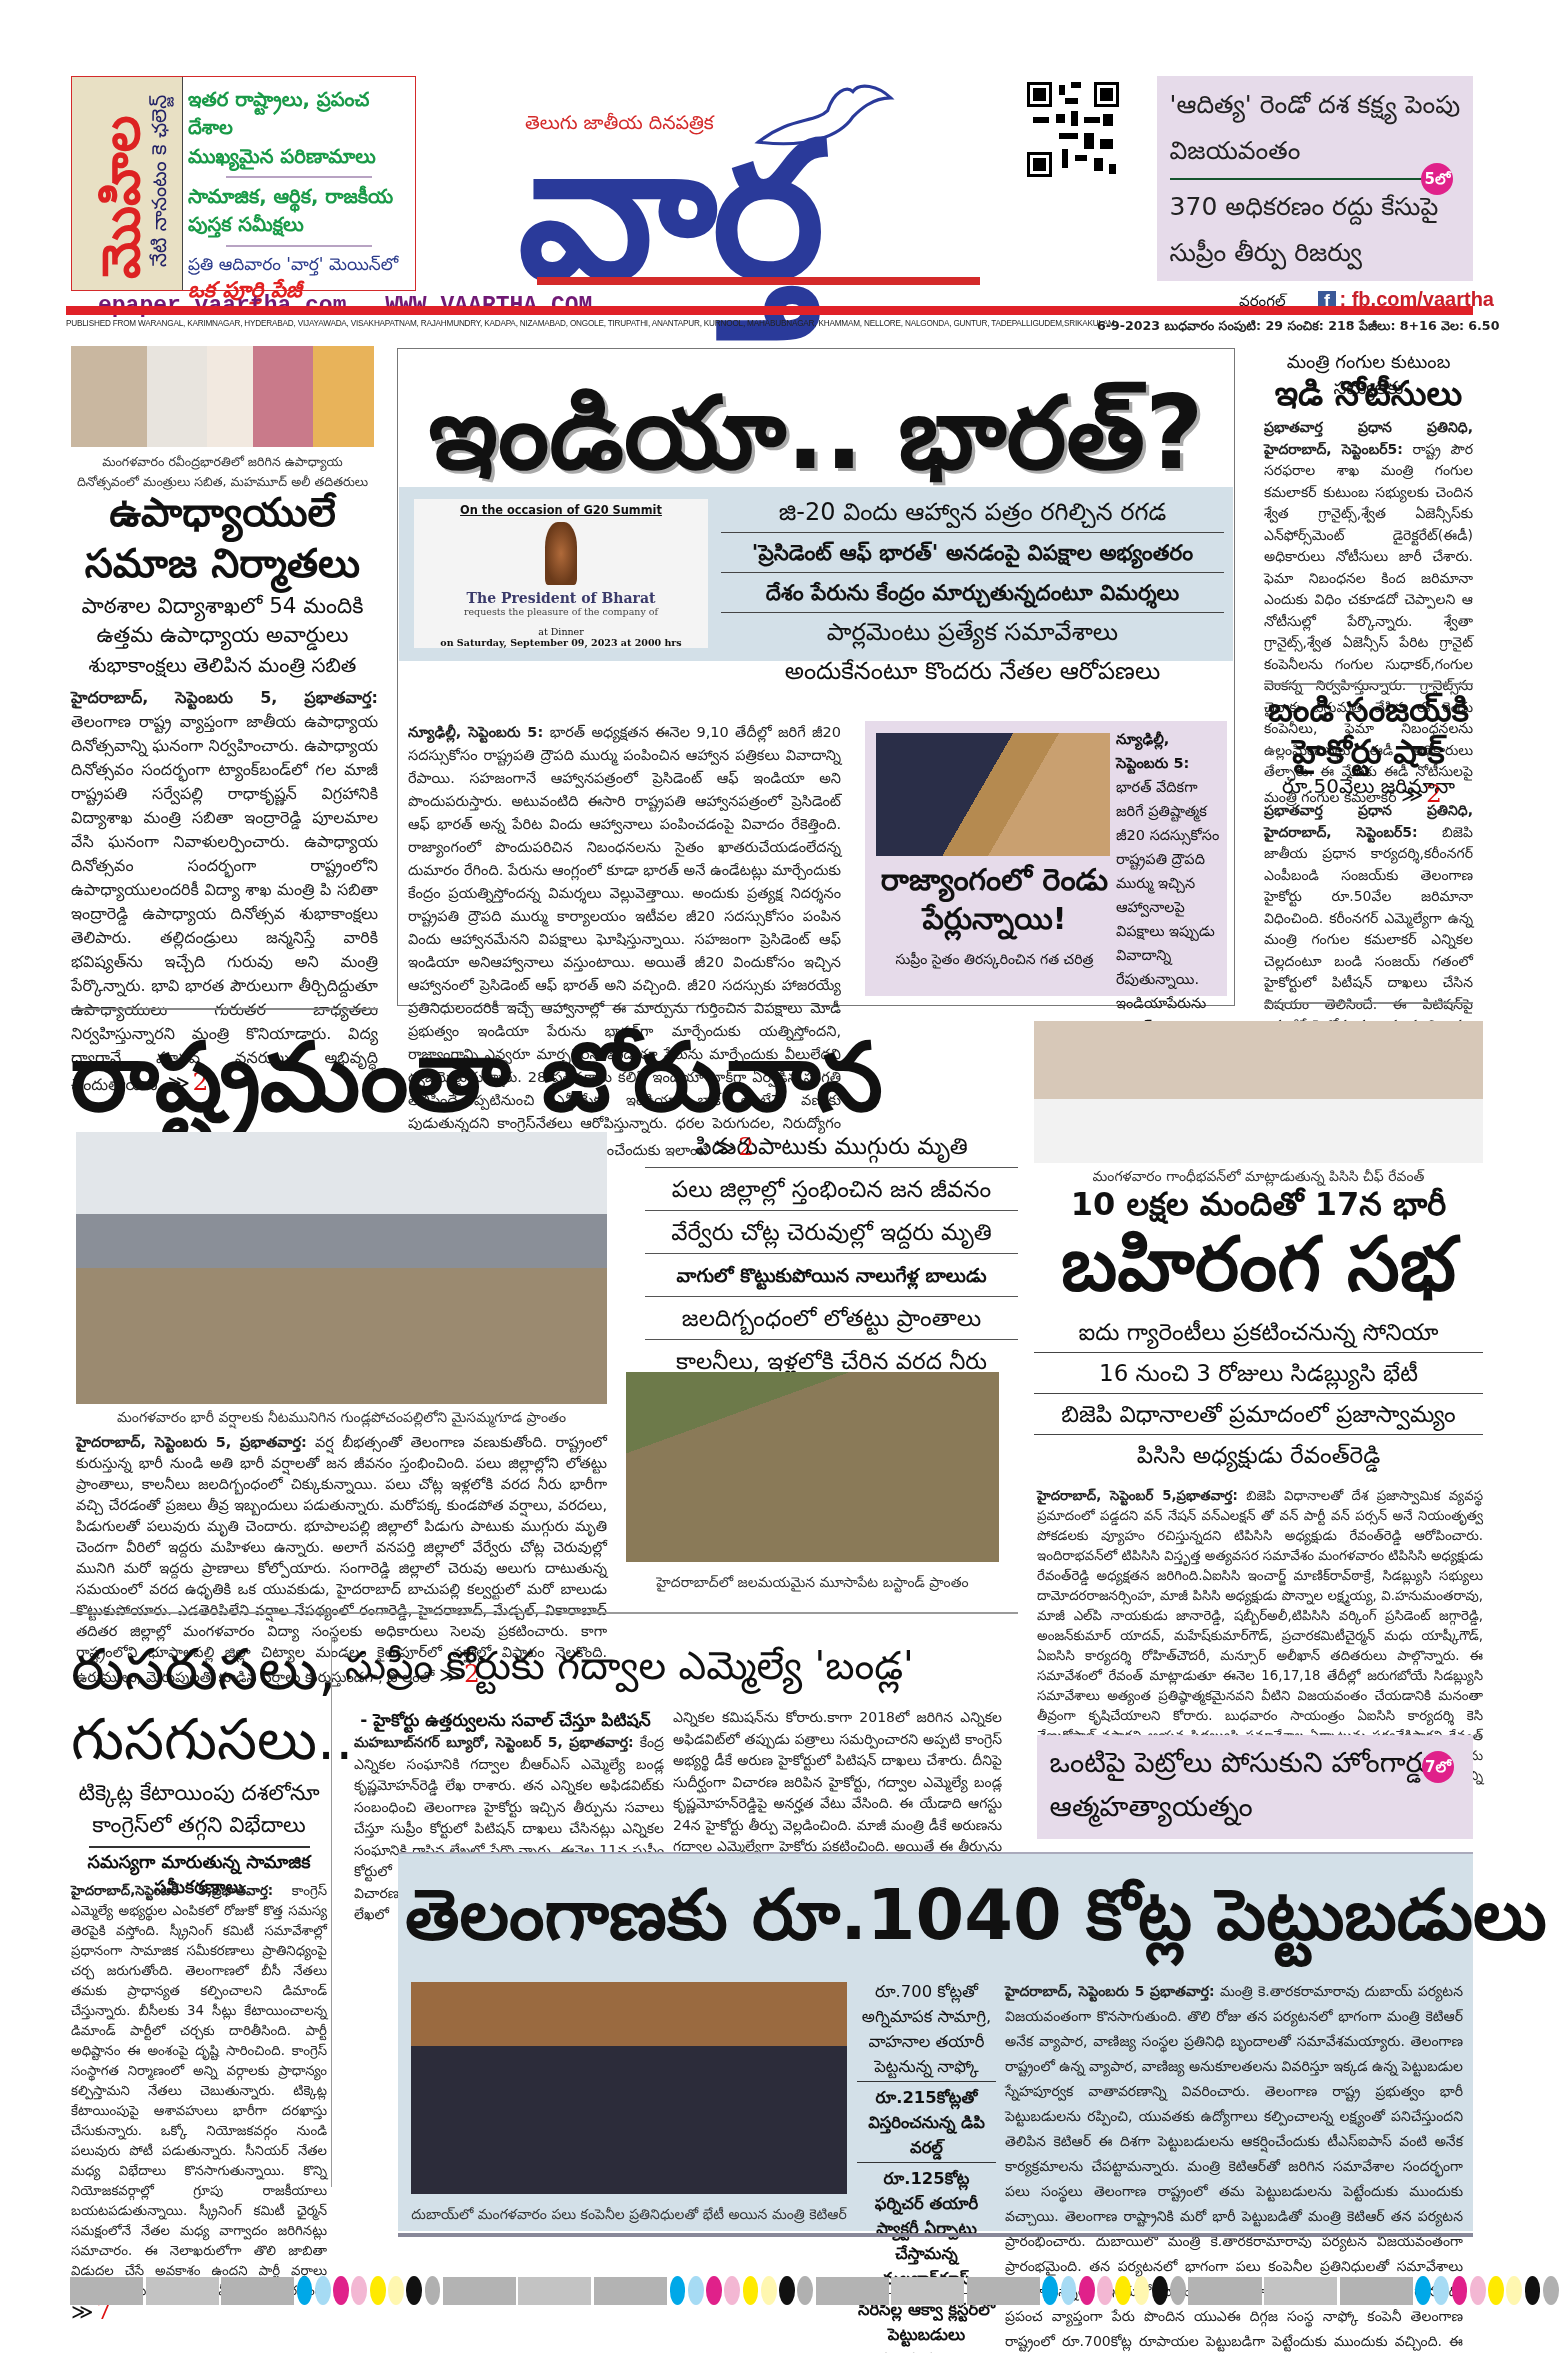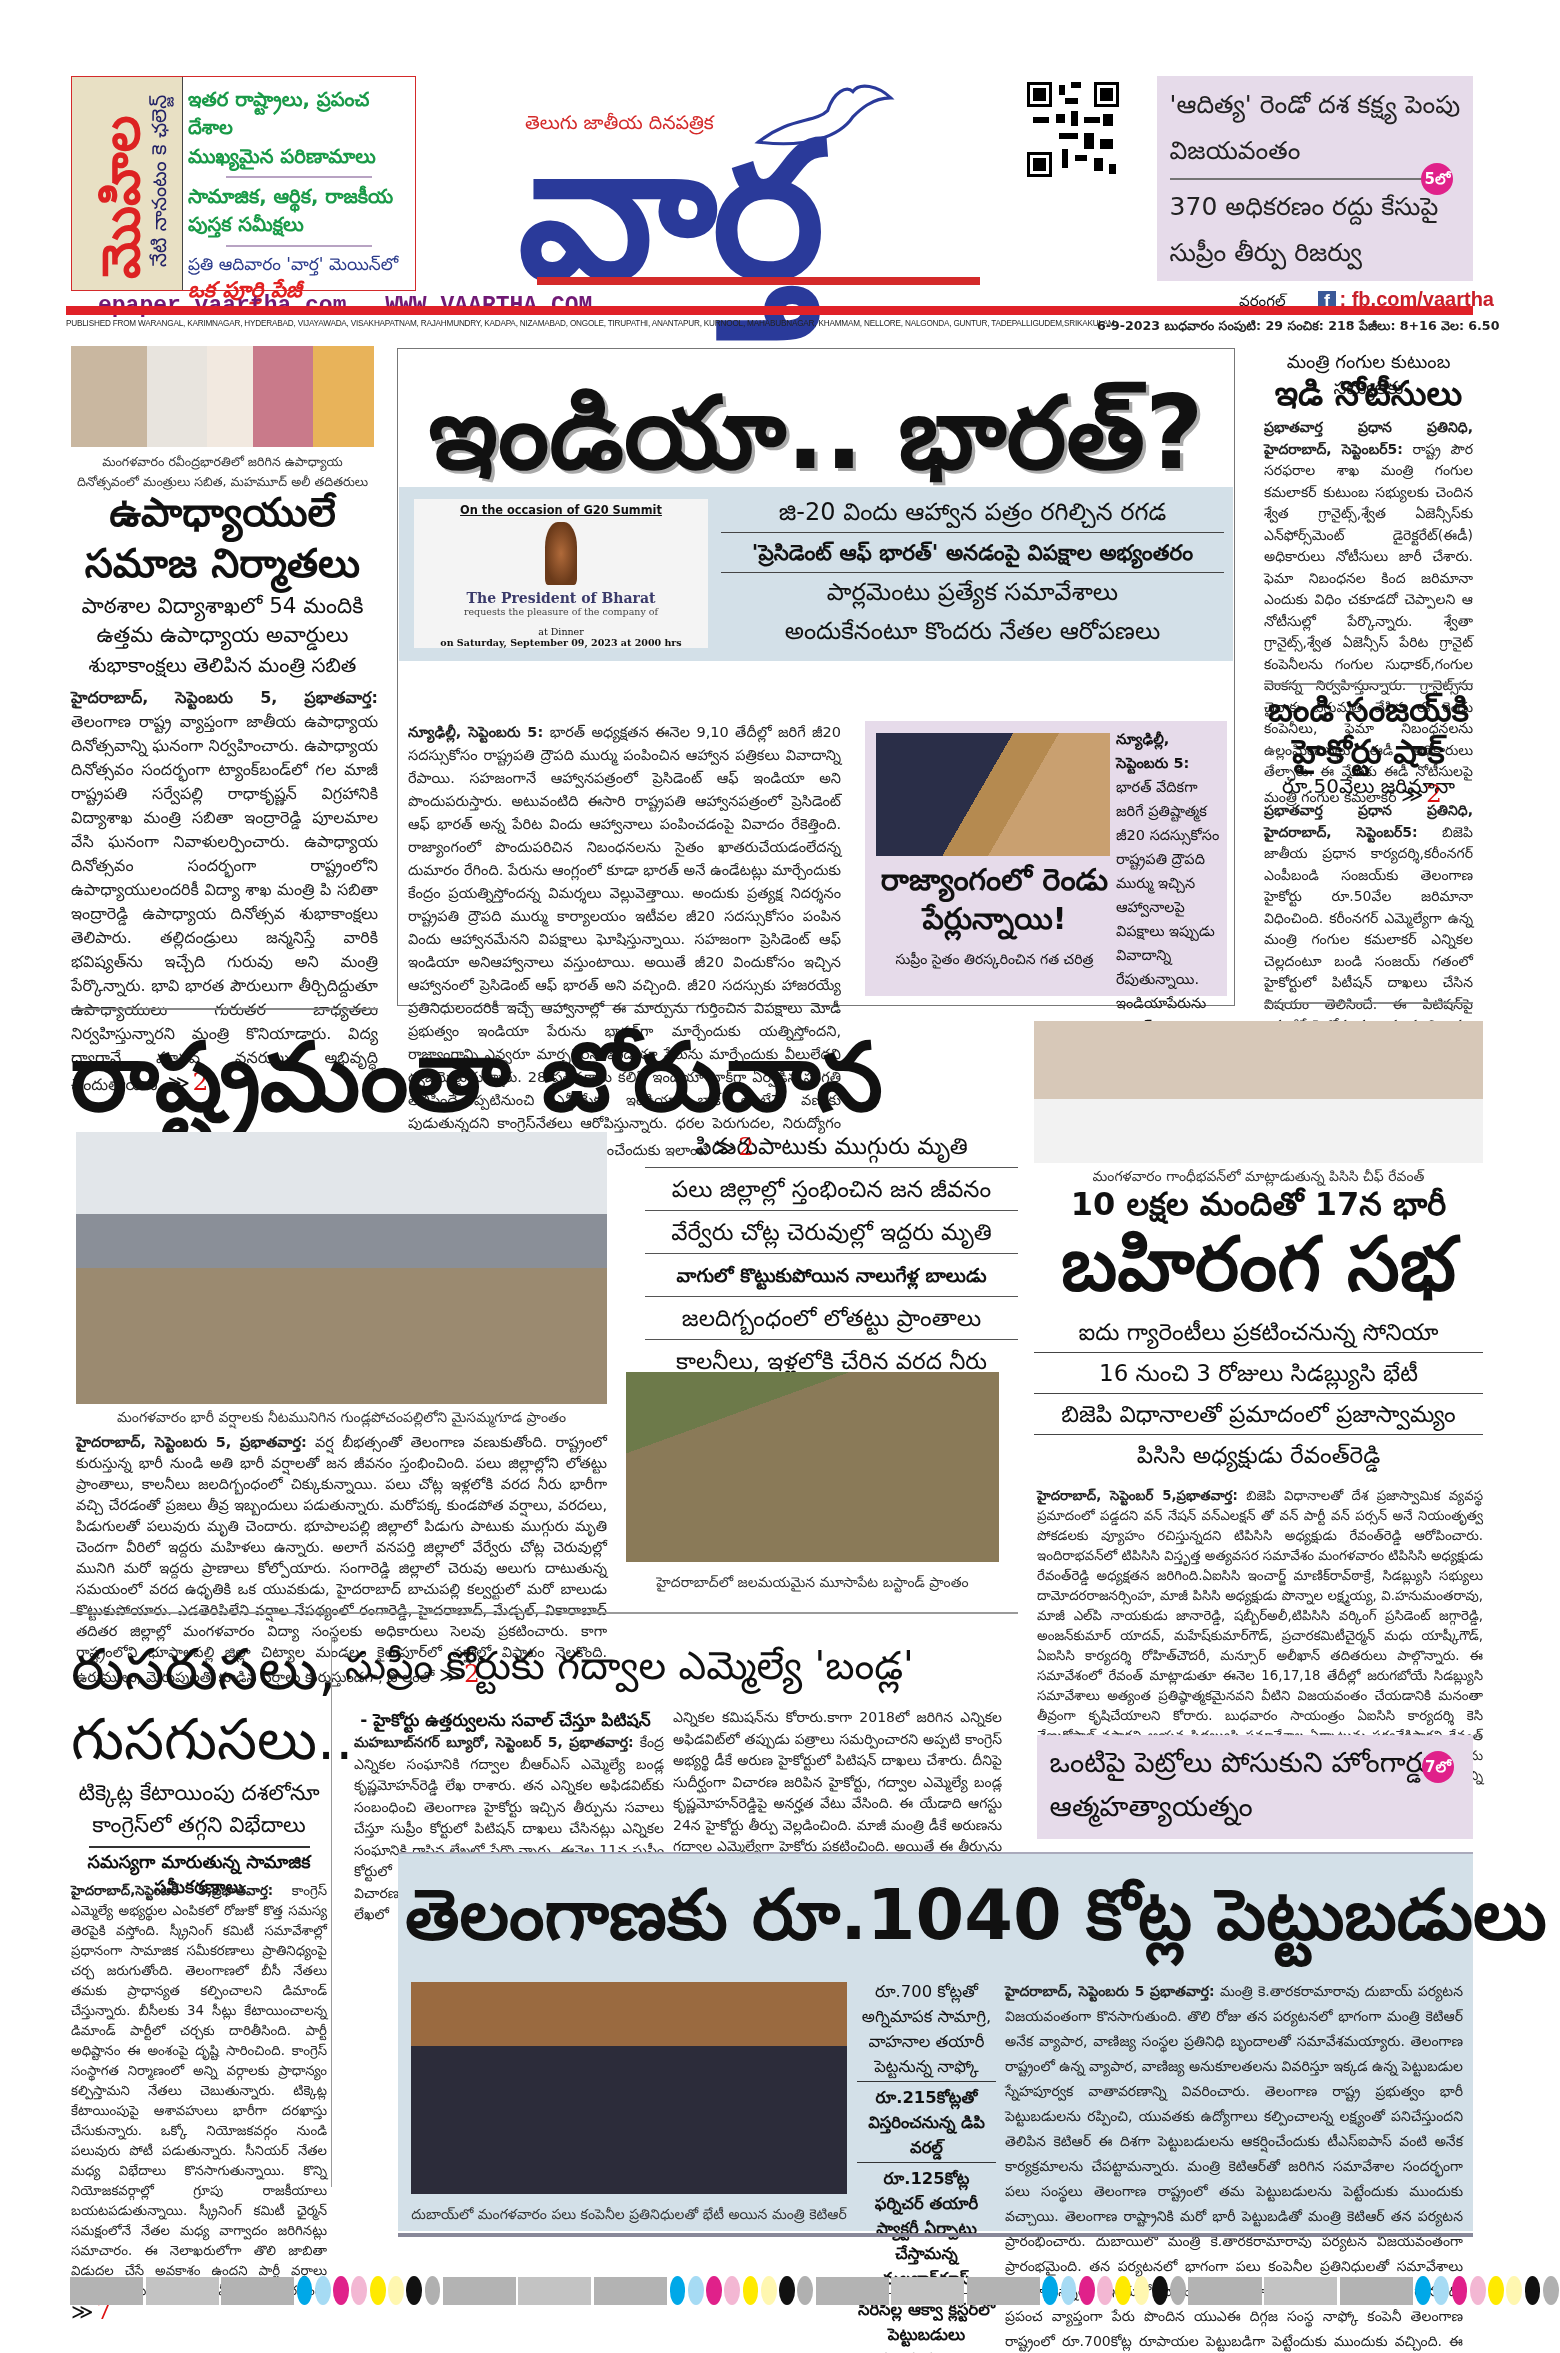--- a/index.html
+++ b/index.html
@@ -21,21 +21,21 @@
 #ad-main .g{color:#1a9a48;font-size:19.6px;font-weight:bold;line-height:28.4px}
 #ad-main .sep{height:1.9px;background:#b8a3c3;margin:5px 38px}
 #ad-main .b{color:#2a3a8a;font-size:17px;line-height:25px}
 #ad-main .r{color:#e12121;font-size:21.5px;font-weight:bold;font-style:italic}
 #urls{left:98px;top:293px;font-size:23px;font-weight:bold;color:#701a75;font-family:Liberation Mono, monospace;word-spacing:25px}
 #tagline{left:525px;top:111px;font-size:19px;color:#d42a2a}
 #logo-word{left:518px;top:117px;font-size:190px;font-weight:bold;color:#2a3a9a;line-height:190px;letter-spacing:-5px}
 #logo-bar{left:537px;top:277px;width:443px;height:7.6px;background:#d42a2a}
 #teaser{left:1157px;top:76px;width:316px;height:205px;background:#e6dbea;padding:6.3px 12.6px}
 #teaser .t{font-size:25px;line-height:46px;color:#222}
-#teaser .line{height:1.9px;background:#737373;margin:3.8px 32px 3.8px 0;position:relative}
+#teaser .line{height:1.9px;background:#14532d;margin:3.8px 32px 3.8px 0;position:relative}
 #teaser .badge{position:absolute;right:-25px;top:-15px;width:32px;height:32px;border-radius:50%;background:#e0218a;color:#fff;font-weight:bold;font-size:15px;text-align:center;line-height:32px}
 #edition{left:1239px;top:292px;font-size:15px}
 #fb{left:1318px;top:288px;font-size:20px;font-weight:bold;color:#c8202a;font-family:"Liberation Sans",sans-serif}
 #fb .fbicon{display:inline-block;width:17.7px;height:20px;background:#3b5998;color:#fff;font-size:17.7px;text-align:center;line-height:21.5px;margin-right:3.8px;vertical-align:middle}
 #redrule{left:66px;top:306px;width:1407px;height:8.9px;background:#e02128}
 #published{left:66px;top:319px;font-size:8.2px;color:#222;font-family:"Liberation Sans",sans-serif;letter-spacing:-0.2px}
 #dateline{left:1097px;top:318px;font-size:12.6px;font-weight:bold;color:#222}
 
 #lc-photo{left:71px;top:346px;width:303px;height:101px}
 #lc-cap{left:71px;top:452px;width:303px;font-size:12.6px;line-height:20px}
@@ -222,20 +222,21 @@
   <div class="occ">On the occasion of G20  Summit</div>
   <div class="emb"></div>
   <div class="pres">The President of Bharat</div>
   <div class="req">requests the pleasure of the company of</div>
   <div class="din">at Dinner</div>
   <div class="dt">on Saturday,  September 09, 2023 at 2000 hrs</div>
 </div>
 <div id="ct-decks" class="abs">
   <div class="d">జి-20 విందు ఆహ్వాన పత్రం రగిల్చిన రగడ</div>
   <div class="d" style="font-weight:bold;font-size:21.5px">'ప్రెసిడెంట్ ఆఫ్ భారత్' అనడంపై విపక్షాల అభ్యంతరం</div>
+  <div class="d" style="font-weight:bold;font-size:21.5px">దేశం పేరును కేంద్రం మార్చుతున్నదంటూ విమర్శలు</div>
   <div class="d" style="border:none">పార్లమెంటు ప్రత్యేక సమావేశాలు</div>
   <div class="d last">అందుకేనంటూ కొందరు నేతల ఆరోపణలు</div>
 </div>
 <div id="ct-body" class="abs body-text" style="font-size:14.5px;line-height:23px">
   <b>న్యూఢిల్లీ, సెప్టెంబరు 5:</b>
   <span>భారత్ అధ్యక్షతన ఈనెల 9,10 తేదీల్లో జరిగే జీ20 సదస్సుకోసం రాష్ట్రపతి ద్రౌపది ముర్ము పంపించిన ఆహ్వాన పత్రికలు వివాదాన్ని రేపాయి. సహజంగానే ఆహ్వానపత్రంలో ప్రెసిడెంట్ ఆఫ్ ఇండియా అని పొందుపరుస్తారు. అటువంటిది ఈసారి రాష్ట్రపతి ఆహ్వానపత్రంలో ప్రెసిడెంట్ ఆఫ్ భారత్ అన్న పేరిట విందు ఆహ్వానాలు పంపించడంపై వివాదం రేకెత్తింది. రాజ్యాంగంలో పొందుపరిచిన నిబంధనలను సైతం ఖాతరుచేయడంలేదన్న దుమారం రేగింది. పేరును ఆంగ్లంలో కూడా భారత్ అనే ఉండేటట్లు మార్చేందుకు కేంద్రం ప్రయత్నిస్తోందన్న విమర్శలు వెల్లువెత్తాయి. అందుకు ప్రత్యక్ష నిదర్శనం రాష్ట్రపతి ద్రౌపది ముర్ము కార్యాలయం ఇటీవల జీ20 సదస్సుకోసం పంపిన విందు ఆహ్వానమేనని విపక్షాలు ఘోషిస్తున్నాయి. సహజంగా ప్రెసిడెంట్ ఆఫ్ ఇండియా అనిఆహ్వానాలు వస్తుంటాయి. అయితే జీ20 విందుకోసం ఇచ్చిన ఆహ్వానంలో ప్రెసిడెంట్ ఆఫ్ భారత్ అని వచ్చింది. జీ20 సదస్సుకు హాజరయ్యే ప్రతినిధులందరికీ ఇచ్చే ఆహ్వానాల్లో ఈ మార్పును గుర్తించిన విపక్షాలు మోడీ ప్రభుత్వం ఇండియా పేరును భారత్‌గా మార్చేందుకు యత్నిస్తోందని, రాజ్యాంగాన్ని ఎవ్వరూ మార్చలేరని ఇండియా పేరును మార్చేందుకు వీలులేదని ధ్వజమెత్తుతున్నారు. 28 ప్రతిపక్షాలు కలిసి ఇండియా బ్లాక్‌గా ఏర్పడిన సంగతి తెలిసిందే.అప్పటినుంచి ఎన్డీయేకు ఇండియా బ్లాక్ అంటేనే వణుకు పుడుతున్నదని కాంగ్రెస్‌నేతలు ఆరోపిస్తున్నారు. ధరల పెరుగుదల, నిరుద్యోగం వంటి సమస్యలనుంచి పక్కదారి పట్టించేందుకు ఇలాంటి</span>
   <span class="more"><span class="arr">≫</span><span>2</span></span>
 </div>
 <div id="ct-side" class="abs"></div>
 <div id="ct-side-photo" class="abs"></div>

